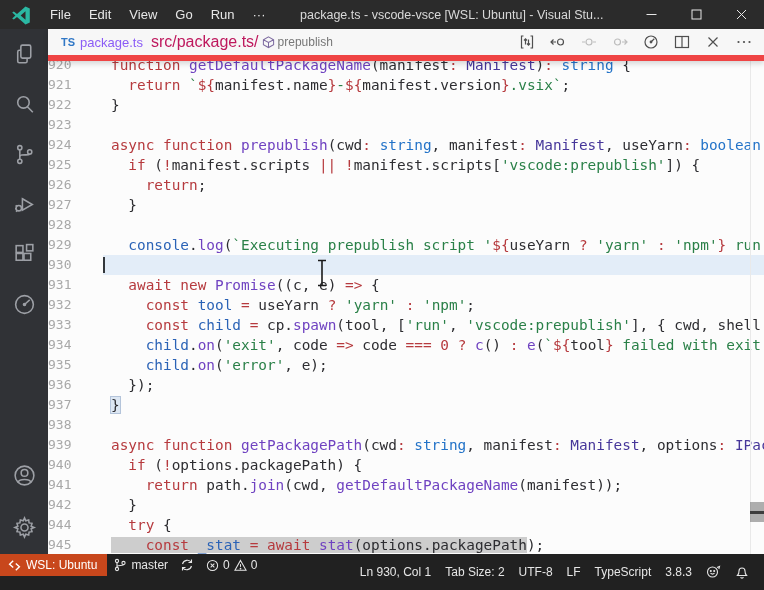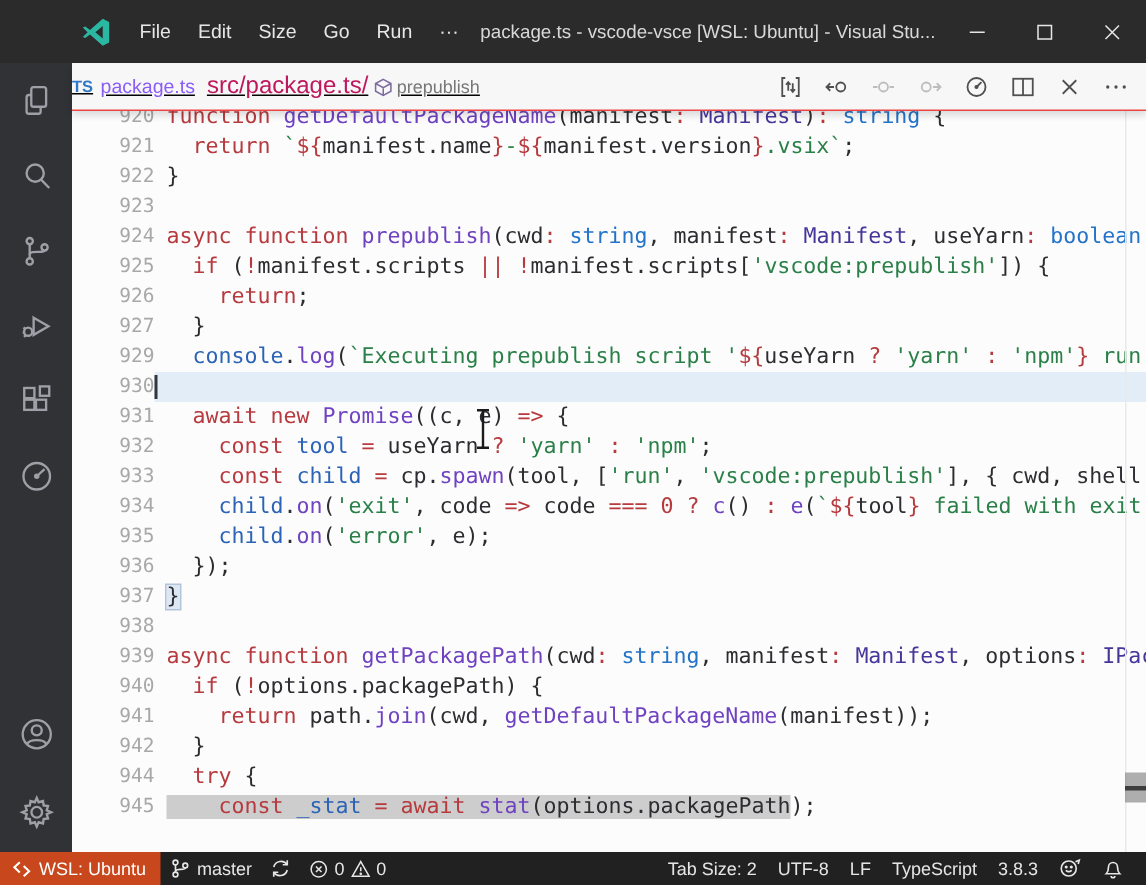--- a/index.html
+++ b/index.html
@@ -9,77 +9,77 @@
     --kw:#b63a3e; --fn:#6f42c1; --str:#2a8048; --type:#2373c8; --cls:#46369a;
     --var:#2b63b6; --num:#b63a3e; --op:#b63a3e; --plain:#2d2d31; --linenum:#a8a8a8;
     --ts_icon:#3178c6; --logo:#2bb8a3;
   }
   *{box-sizing:border-box;margin:0;padding:0}
   html,body{width:764px;height:590px;overflow:hidden;background:#2b2b2b;
     font-family:"Liberation Sans",sans-serif;}
   .window{width:764px;height:590px;display:flex;flex-direction:column;position:relative;}
 
   
-  .titlebar{height:42px;background:var(--titlebar_bg);display:flex;align-items:center;
-    color:#e7e7e7;font-size:13px;flex:none;padding-left:43px;}
+  .titlebar{height:29px;background:var(--titlebar_bg);display:flex;align-items:center;
+    color:#e7e7e7;font-size:13px;flex:none;}
   .logo{width:20px;height:20px;margin:0 10px 0 11px;flex:none;}
   .menu-item{padding:0 9px;height:30px;line-height:30px;cursor:default;}
   .win-title{margin:0 auto;color:#d9d9d9;white-space:nowrap;overflow:hidden;
     text-overflow:ellipsis;max-width:330px;font-size:12.5px;}
   .win-controls{display:flex;flex:none;}
   .win-btn{width:45px;height:30px;display:flex;align-items:center;justify-content:center;color:#e7e7e7;}
   .win-btn svg{stroke:#e7e7e7;}
 
   
   .main{flex:1;display:flex;min-height:0;}
   .activitybar{width:48px;background:var(--activitybar_bg);flex:none;display:flex;
     flex-direction:column;align-items:center;}
   .act-icon{width:48px;height:50px;display:flex;align-items:center;justify-content:center;color:#9da0a6;}
   .act-icon svg{stroke:currentColor;fill:none;stroke-width:1.5;}
   .act-spacer{flex:1;}
   .editor-area{flex:1;display:flex;flex-direction:column;min-width:0;background:var(--editor_bg);}
 
   
   .editor-header{height:32px;background:var(--header_bg);display:flex;align-items:center;
     position:relative;z-index:5;box-shadow:0 3px 5px rgba(0,0,0,.14);
-    border-bottom:1px solid #ef4444;text-decoration:underline;}
+    border-bottom:6px solid #ef4444;padding-left:13px;}
   .ts-badge{color:var(--ts_icon);font-weight:bold;font-size:11px;margin-right:5px;}
   .file-label{color:#8b5cf6;font-size:13px;margin-right:8px;white-space:nowrap;}
   .crumb-path{color:#be185d;font-size:16px;white-space:nowrap;}
   .crumb-symbol{color:#777;font-size:12px;display:flex;align-items:center;gap:3px;margin-left:3px;}
   .crumb-symbol svg{stroke:#7d6aa0;fill:none;stroke-width:1.1;}
   .header-actions{margin-left:auto;display:flex;align-items:center;gap:15px;padding-right:12px;}
   .h-icon{width:16px;height:16px;display:flex;align-items:center;justify-content:center;color:#4f4f4f;}
   .h-icon.dim{color:#bdbdbd;}
   .h-icon svg{stroke:currentColor;fill:none;stroke-width:1.2;}
 
   
   .code{flex:1;position:relative;overflow:hidden;background:var(--editor_bg);}
   .code-inner{position:absolute;top:-6px;left:0;right:0;}
   .code-line{display:flex;height:20px;line-height:20px;white-space:pre;
     font-family:"DejaVu Sans Mono",monospace;font-size:14.4px;color:var(--plain);}
-  .ln{width:55px;flex:none;text-align:right;color:var(--linenum);font-size:13px;}
+  .ln{width:55px;flex:none;text-align:left;color:var(--linenum);font-size:13px;}
   .lc{flex:1;padding-left:8px;min-width:0;}
   .current .lc{background:var(--current_line_bg);position:relative;}
   .caret{position:absolute;left:0px;top:2px;width:1.5px;height:16px;background:#33373b;}
   .sel{background:var(--selection_bg);}
   .tk-kw{color:var(--kw)} .tk-fn{color:var(--fn)} .tk-str{color:var(--str)}
   .tk-type{color:var(--type)} .tk-cls{color:var(--cls)} .tk-var{color:var(--var)}
   .tk-num{color:var(--num)} .tk-op{color:var(--op)} .tk-pl{color:var(--plain)}
   .tk-br{background:#dde7f3;outline:1px solid #b4c4da;}
 
   .sb-track{position:absolute;top:0;bottom:0;right:13px;width:1px;background:#e9e9e9;}
   .sb-thumb{position:absolute;right:0;width:14px;top:441px;height:20px;
     background:rgba(110,110,110,.55);}
   .sb-thumb::after{content:"";position:absolute;left:0;right:0;top:9px;height:3px;background:#3d3d3d;}
 
   .ibeam{position:absolute;left:268px;top:198px;width:12px;height:28px;}
 
   
-  .statusbar{height:22px;background:var(--statusbar_bg);color:#e6e6e6;font-size:12px;
+  .statusbar{height:36px;background:var(--statusbar_bg);color:#e6e6e6;font-size:12px;
     display:flex;flex:none;}
   .sb-remote{background:var(--accent_remote);height:22px;display:flex;align-items:center;
     gap:5px;padding:0 10px 0 8px;color:#fff;flex:none;}
   .sb-item{display:flex;align-items:center;gap:4px;padding:0 6px;height:22px;white-space:nowrap;}
   .sb-item svg{stroke:#e6e6e6;fill:none;stroke-width:1.1;}
   .sb-remote svg{stroke:#fff;fill:none;stroke-width:1.4;}
   .sb-right{margin-left:auto;display:flex;align-items:center;padding-right:8px;}
   .sb-right .sb-item{padding:0 7px;}
 </style>
 </head>
@@ -87,21 +87,21 @@
 
 <div class="window">
 
   <div class="titlebar">
     <svg class="logo" viewBox="0 0 20 20">
       <path d="M14.5 1.5 L6 9 L2.8 6.6 L1.2 7.4 L4.4 10.5 L1.2 13.6 L2.8 14.4 L6 12 L14.5 19.5 L18.8 17.4 V3.6 Z" fill="#2bb8a3"></path>
       <path d="M14.5 6.3 L9.6 10.5 L14.5 14.7 Z" fill="#2b2b2b"></path>
     </svg>
     <div class="menu-item">File</div>
     <div class="menu-item">Edit</div>
-    <div class="menu-item">Size</div>
+    <div class="menu-item">View</div>
     <div class="menu-item">Go</div>
     <div class="menu-item">Run</div>
     <div class="menu-item">···</div>
     <div class="win-title">package.ts - vscode-vsce [WSL: Ubuntu] - Visual Stu...</div>
     <div class="win-controls">
       <div class="win-btn">
         <svg width="11" height="11" viewBox="0 0 11 11">
             <path d="M0.5 5.5 H10.5"></path>
           </svg>
       </div>
@@ -248,20 +248,21 @@
       <div class="code">
         <div class="code-inner">
             <div class="code-line"><div class="ln">920</div><div class="lc"><span class="tk-kw">function</span><span class="tk-pl"> </span><span class="tk-fn">getDefaultPackageName</span><span class="tk-pl">(manifest</span><span class="tk-op">:</span><span class="tk-pl"> </span><span class="tk-cls">Manifest</span><span class="tk-pl">)</span><span class="tk-op">:</span><span class="tk-pl"> </span><span class="tk-type">string</span><span class="tk-pl"> {</span></div></div>
             <div class="code-line"><div class="ln">921</div><div class="lc"><span class="tk-pl">  </span><span class="tk-kw">return</span><span class="tk-pl"> </span><span class="tk-str">`</span><span class="tk-op">${</span><span class="tk-pl">manifest.name</span><span class="tk-op">}</span><span class="tk-str">-</span><span class="tk-op">${</span><span class="tk-pl">manifest.version</span><span class="tk-op">}</span><span class="tk-str">.vsix`</span><span class="tk-pl">;</span></div></div>
             <div class="code-line"><div class="ln">922</div><div class="lc"><span class="tk-pl">}</span></div></div>
             <div class="code-line"><div class="ln">923</div><div class="lc"></div></div>
             <div class="code-line"><div class="ln">924</div><div class="lc"><span class="tk-kw">async</span><span class="tk-pl"> </span><span class="tk-kw">function</span><span class="tk-pl"> </span><span class="tk-fn">prepublish</span><span class="tk-pl">(cwd</span><span class="tk-op">:</span><span class="tk-pl"> </span><span class="tk-type">string</span><span class="tk-pl">, manifest</span><span class="tk-op">:</span><span class="tk-pl"> </span><span class="tk-cls">Manifest</span><span class="tk-pl">, useYarn</span><span class="tk-op">:</span><span class="tk-pl"> </span><span class="tk-type">boolean</span><span class="tk-pl"> </span></div></div>
             <div class="code-line"><div class="ln">925</div><div class="lc"><span class="tk-pl">  </span><span class="tk-kw">if</span><span class="tk-pl"> (</span><span class="tk-op">!</span><span class="tk-pl">manifest.scripts </span><span class="tk-op">||</span><span class="tk-pl"> </span><span class="tk-op">!</span><span class="tk-pl">manifest.scripts[</span><span class="tk-str">'vscode:prepublish'</span><span class="tk-pl">]) {</span></div></div>
             <div class="code-line"><div class="ln">926</div><div class="lc"><span class="tk-pl">    </span><span class="tk-kw">return</span><span class="tk-pl">;</span></div></div>
             <div class="code-line"><div class="ln">927</div><div class="lc"><span class="tk-pl">  }</span></div></div>
+            <div class="code-line"><div class="ln">928</div><div class="lc"></div></div>
             <div class="code-line"><div class="ln">929</div><div class="lc"><span class="tk-pl">  </span><span class="tk-var">console</span><span class="tk-pl">.</span><span class="tk-fn">log</span><span class="tk-pl">(</span><span class="tk-str">`Executing prepublish script '</span><span class="tk-op">${</span><span class="tk-pl">useYarn </span><span class="tk-op">?</span><span class="tk-pl"> </span><span class="tk-str">'yarn'</span><span class="tk-pl"> </span><span class="tk-op">:</span><span class="tk-pl"> </span><span class="tk-str">'npm'</span><span class="tk-op">}</span><span class="tk-str"> run vscode:prepublish'...`</span></div></div>
             <div class="code-line current"><div class="ln">930</div><div class="lc"><span class="caret"></span></div></div>
             <div class="code-line"><div class="ln">931</div><div class="lc"><span class="tk-pl">  </span><span class="tk-kw">await</span><span class="tk-pl"> </span><span class="tk-kw">new</span><span class="tk-pl"> </span><span class="tk-fn">Promise</span><span class="tk-pl">((c, e) </span><span class="tk-op">=&gt;</span><span class="tk-pl"> {</span></div></div>
             <div class="code-line"><div class="ln">932</div><div class="lc"><span class="tk-pl">    </span><span class="tk-kw">const</span><span class="tk-pl"> </span><span class="tk-var">tool</span><span class="tk-pl"> </span><span class="tk-op">=</span><span class="tk-pl"> useYarn </span><span class="tk-op">?</span><span class="tk-pl"> </span><span class="tk-str">'yarn'</span><span class="tk-pl"> </span><span class="tk-op">:</span><span class="tk-pl"> </span><span class="tk-str">'npm'</span><span class="tk-pl">;</span></div></div>
             <div class="code-line"><div class="ln">933</div><div class="lc"><span class="tk-pl">    </span><span class="tk-kw">const</span><span class="tk-pl"> </span><span class="tk-var">child</span><span class="tk-pl"> </span><span class="tk-op">=</span><span class="tk-pl"> cp.</span><span class="tk-fn">spawn</span><span class="tk-pl">(tool, [</span><span class="tk-str">'run'</span><span class="tk-pl">, </span><span class="tk-str">'vscode:prepublish'</span><span class="tk-pl">], { cwd, shell</span><span class="tk-op">:</span></div></div>
             <div class="code-line"><div class="ln">934</div><div class="lc"><span class="tk-pl">    </span><span class="tk-var">child</span><span class="tk-pl">.</span><span class="tk-fn">on</span><span class="tk-pl">(</span><span class="tk-str">'exit'</span><span class="tk-pl">, code </span><span class="tk-op">=&gt;</span><span class="tk-pl"> code </span><span class="tk-op">===</span><span class="tk-pl"> </span><span class="tk-num">0</span><span class="tk-pl"> </span><span class="tk-op">?</span><span class="tk-pl"> </span><span class="tk-fn">c</span><span class="tk-pl">() </span><span class="tk-op">:</span><span class="tk-pl"> </span><span class="tk-fn">e</span><span class="tk-pl">(</span><span class="tk-str">`</span><span class="tk-op">${</span><span class="tk-pl">tool</span><span class="tk-op">}</span><span class="tk-str"> failed with exit code </span></div></div>
             <div class="code-line"><div class="ln">935</div><div class="lc"><span class="tk-pl">    </span><span class="tk-var">child</span><span class="tk-pl">.</span><span class="tk-fn">on</span><span class="tk-pl">(</span><span class="tk-str">'error'</span><span class="tk-pl">, e);</span></div></div>
             <div class="code-line"><div class="ln">936</div><div class="lc"><span class="tk-pl">  });</span></div></div>
             <div class="code-line"><div class="ln">937</div><div class="lc"><span class="tk-br">}</span></div></div>
             <div class="code-line"><div class="ln">938</div><div class="lc"></div></div>
@@ -310,20 +311,21 @@
         </svg>
       <span>0</span>
       <svg width="13" height="13" viewBox="0 0 14 14">
           <path d="M7 1.5 L13 12 H1 Z"></path>
           <path d="M7 5.5 V8.5"></path>
           <circle cx="7" cy="10.3" r="0.4" fill="#e6e6e6"></circle>
         </svg>
       <span>0</span>
     </div>
     <div class="sb-right">
+      <div class="sb-item">Ln 930, Col 1</div>
       <div class="sb-item">Tab Size: 2</div>
       <div class="sb-item">UTF-8</div>
       <div class="sb-item">LF</div>
       <div class="sb-item">TypeScript</div>
       <div class="sb-item">3.8.3</div>
       <div class="sb-item">
         <svg width="15" height="14" viewBox="0 0 15 14">
             <circle cx="6.5" cy="7" r="5"></circle>
             <circle cx="4.8" cy="6" r="0.5" fill="#e6e6e6"></circle>
             <circle cx="8.2" cy="6" r="0.5" fill="#e6e6e6"></circle>

